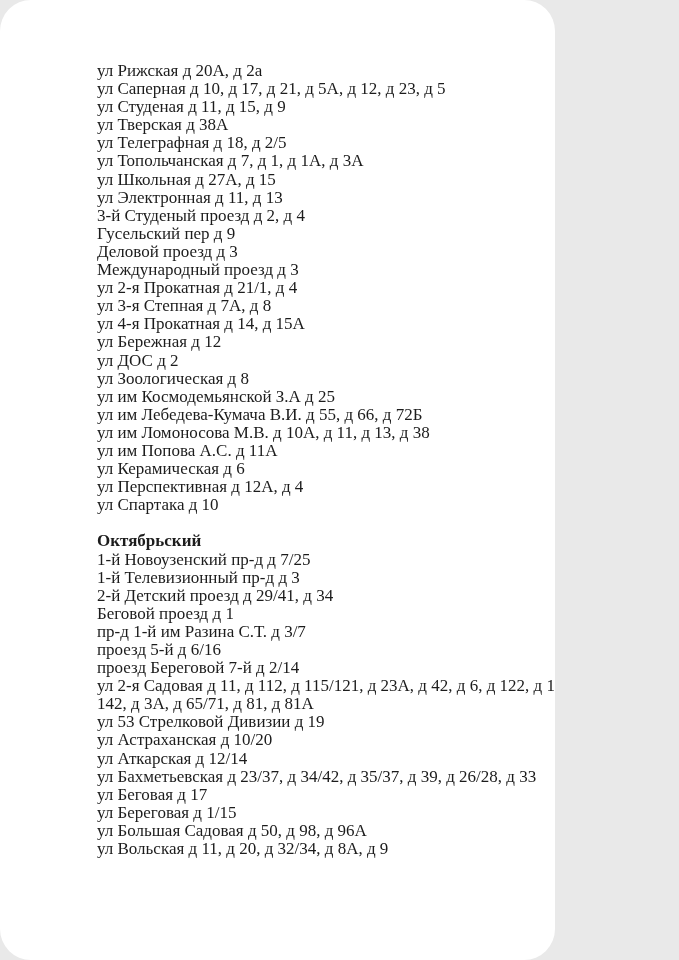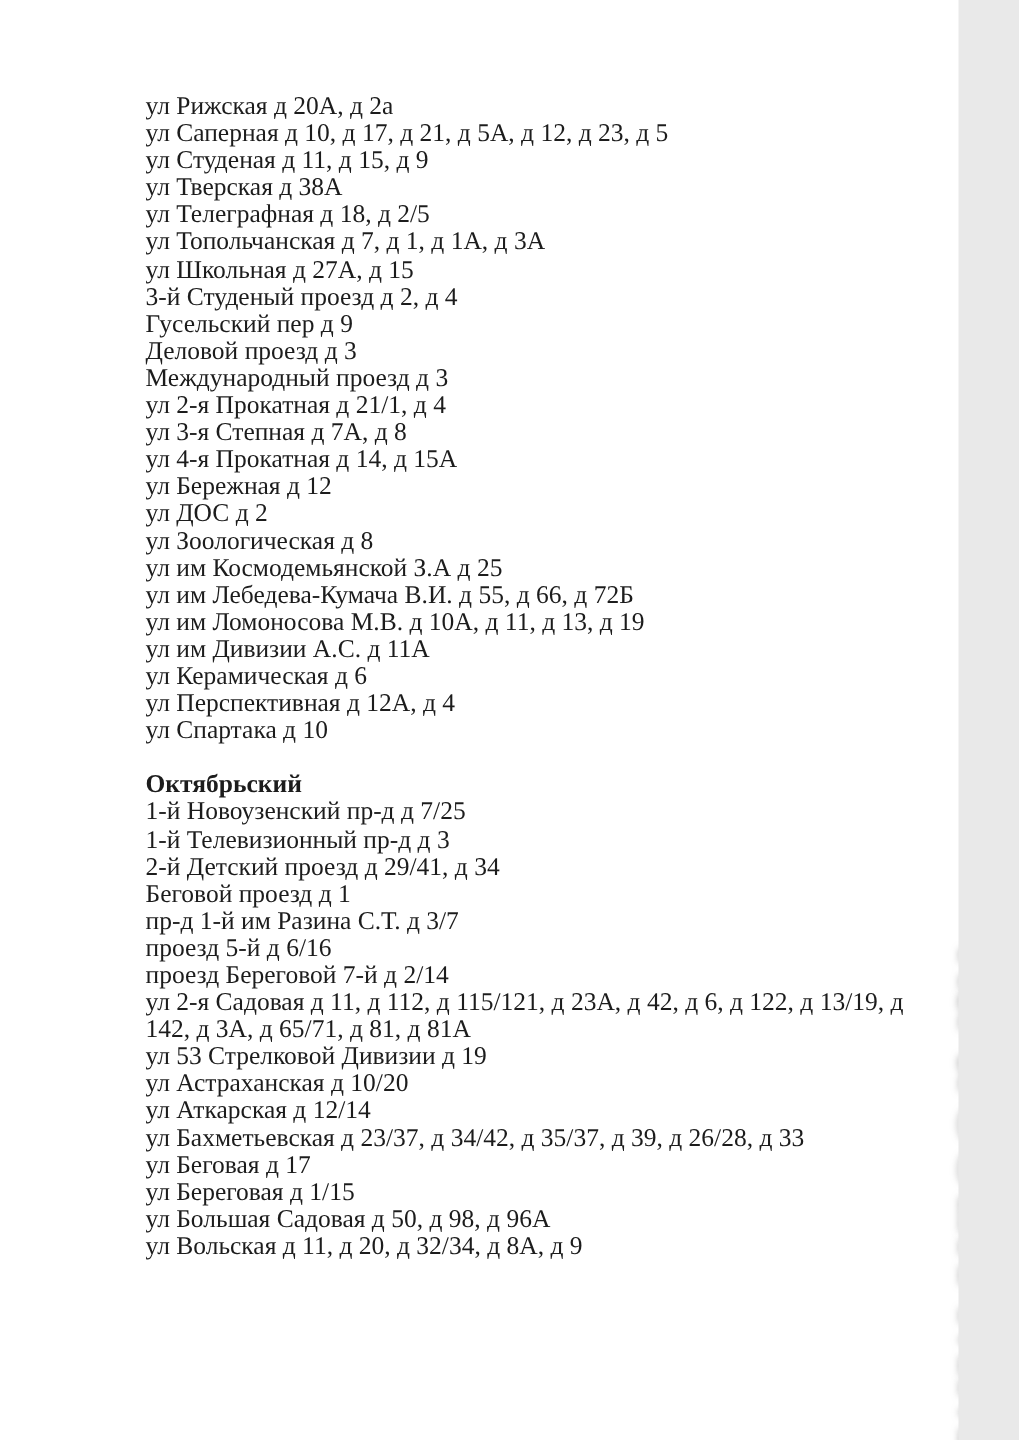--- a/index.html
+++ b/index.html
@@ -3,26 +3,27 @@
 <meta charset="utf-8">
 <style>
   :root {
     --bg: #ffffff;
     --text: #1c1c1c;
     --wm-shadow: rgba(125,125,125,0.55);
   }
   html, body { margin: 0; padding: 0; background: #e9e9e9; }
   .page {
     position: relative;
-    width: 639px;
+    width: 555px;
     height: 960px;
     background: var(--bg);
     overflow: hidden;
     font-family: "Liberation Serif", serif;
     color: var(--text);
+    border-radius: 31px;
   }
   .content {
     position: absolute;
     left: 97px;
     top: 62px;
     width: 520px;
     font-size: 17px;
     line-height: 18.1px;
   }
   .line { white-space: normal; }
@@ -51,34 +52,35 @@
   <div class="content">
     <div class="section">
       <div>
           <div class="line">ул Рижская д 20А, д 2а</div>
           <div class="line">ул Саперная д 10, д 17, д 21, д 5А, д 12, д 23, д 5</div>
           <div class="line">ул Студеная д 11, д 15, д 9</div>
           <div class="line">ул Тверская д 38А</div>
           <div class="line">ул Телеграфная д 18, д 2/5</div>
           <div class="line">ул Топольчанская д 7, д 1, д 1А, д 3А</div>
           <div class="line">ул Школьная д 27А, д 15</div>
+          <div class="line">ул Электронная д 11, д 13</div>
           <div class="line">3-й Студеный проезд д 2, д 4</div>
           <div class="line">Гусельский пер д 9</div>
           <div class="line">Деловой проезд д 3</div>
           <div class="line">Международный проезд д 3</div>
           <div class="line">ул 2-я Прокатная д 21/1, д 4</div>
           <div class="line">ул 3-я Степная д 7А, д 8</div>
           <div class="line">ул 4-я Прокатная д 14, д 15А</div>
           <div class="line">ул Бережная д 12</div>
           <div class="line">ул ДОС д 2</div>
           <div class="line">ул Зоологическая д 8</div>
           <div class="line">ул им Космодемьянской З.А д 25</div>
           <div class="line">ул им Лебедева-Кумача В.И. д 55, д 66, д 72Б</div>
-          <div class="line">ул им Ломоносова М.В. д 10А, д 11, д 13, д 19</div>
-          <div class="line">ул им Дивизии А.С. д 11А</div>
+          <div class="line">ул им Ломоносова М.В. д 10А, д 11, д 13, д 38</div>
+          <div class="line">ул им Попова А.С. д 11А</div>
           <div class="line">ул Керамическая д 6</div>
           <div class="line">ул Перспективная д 12А, д 4</div>
           <div class="line">ул Спартака д 10</div>
         </div>
     </div>
     <div class="section section-2">
       <div class="district-header">Октябрьский</div>
       <div>
           <div class="line">1-й Новоузенский пр-д д 7/25</div>
           <div class="line">1-й Телевизионный пр-д д 3</div>

